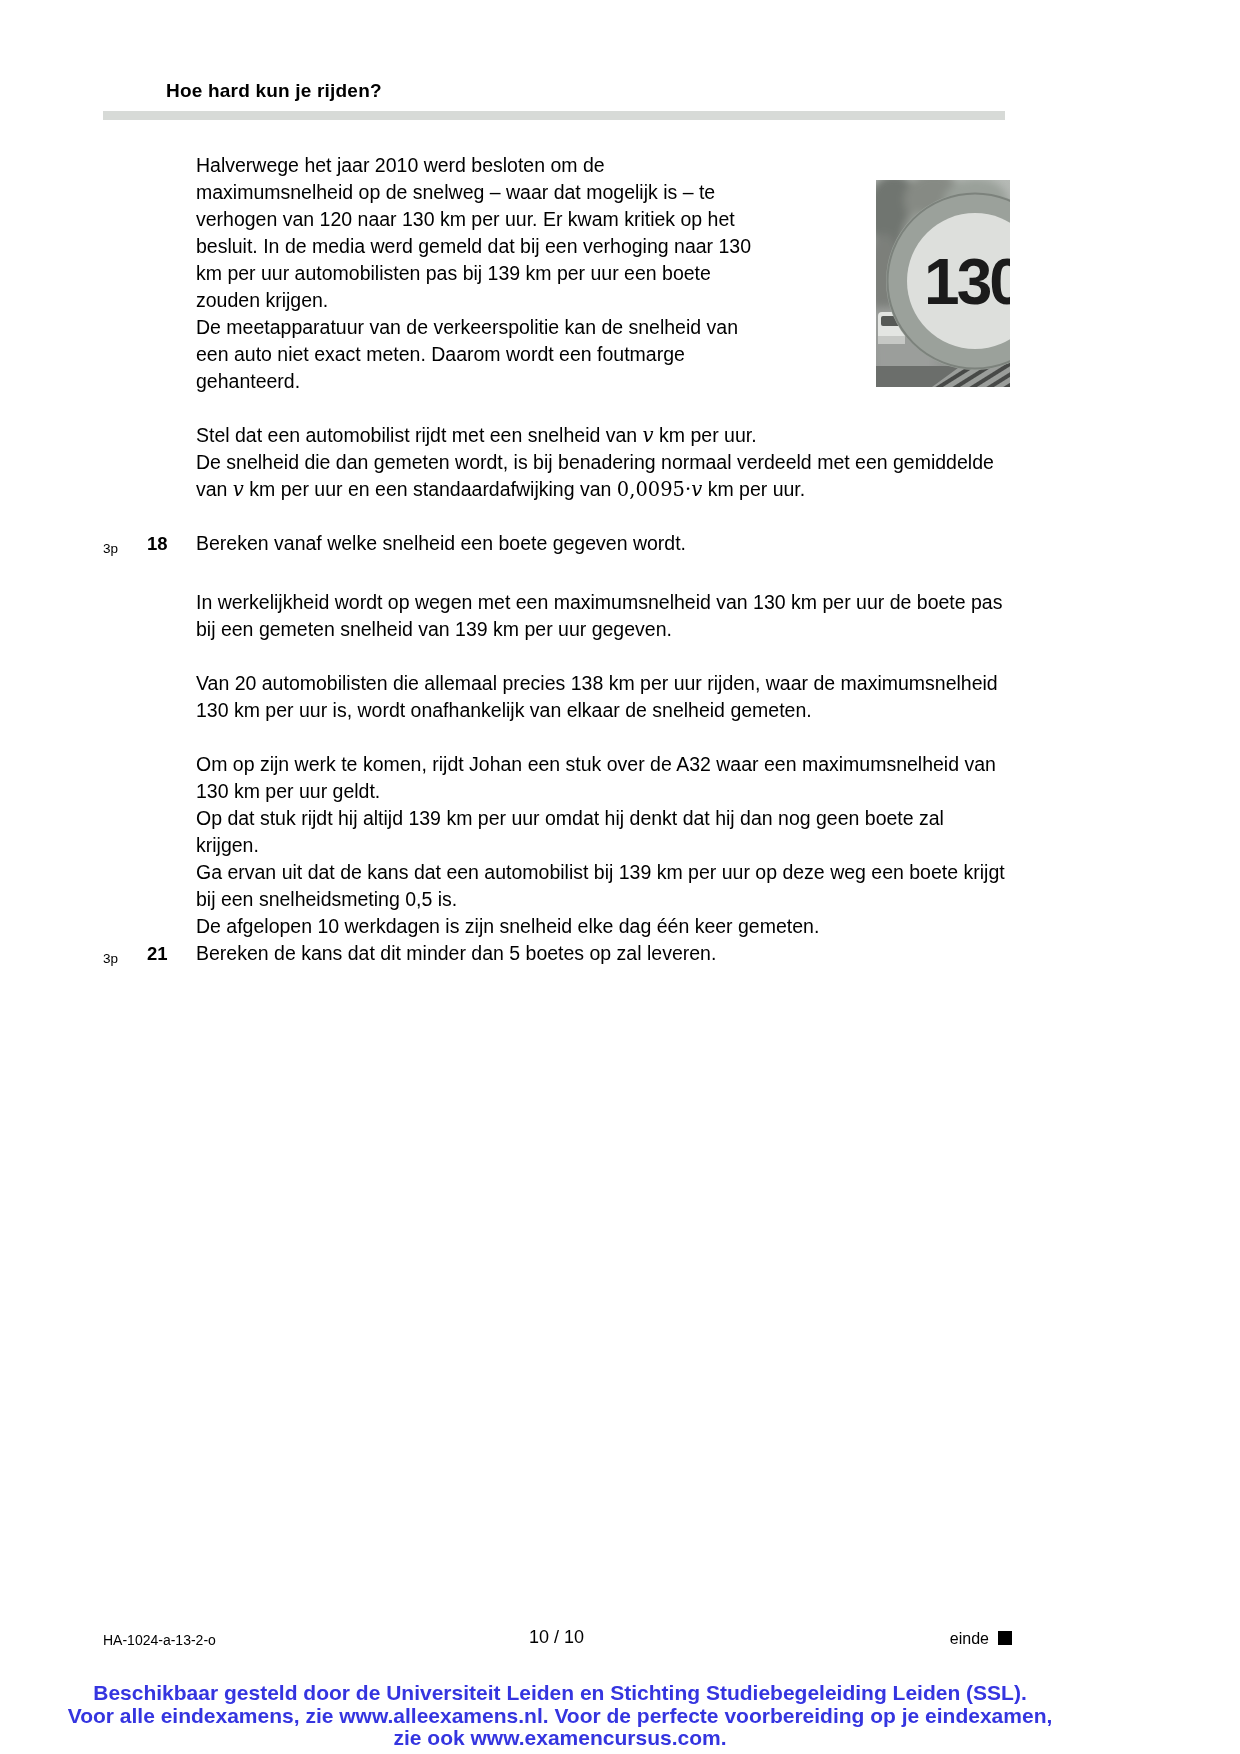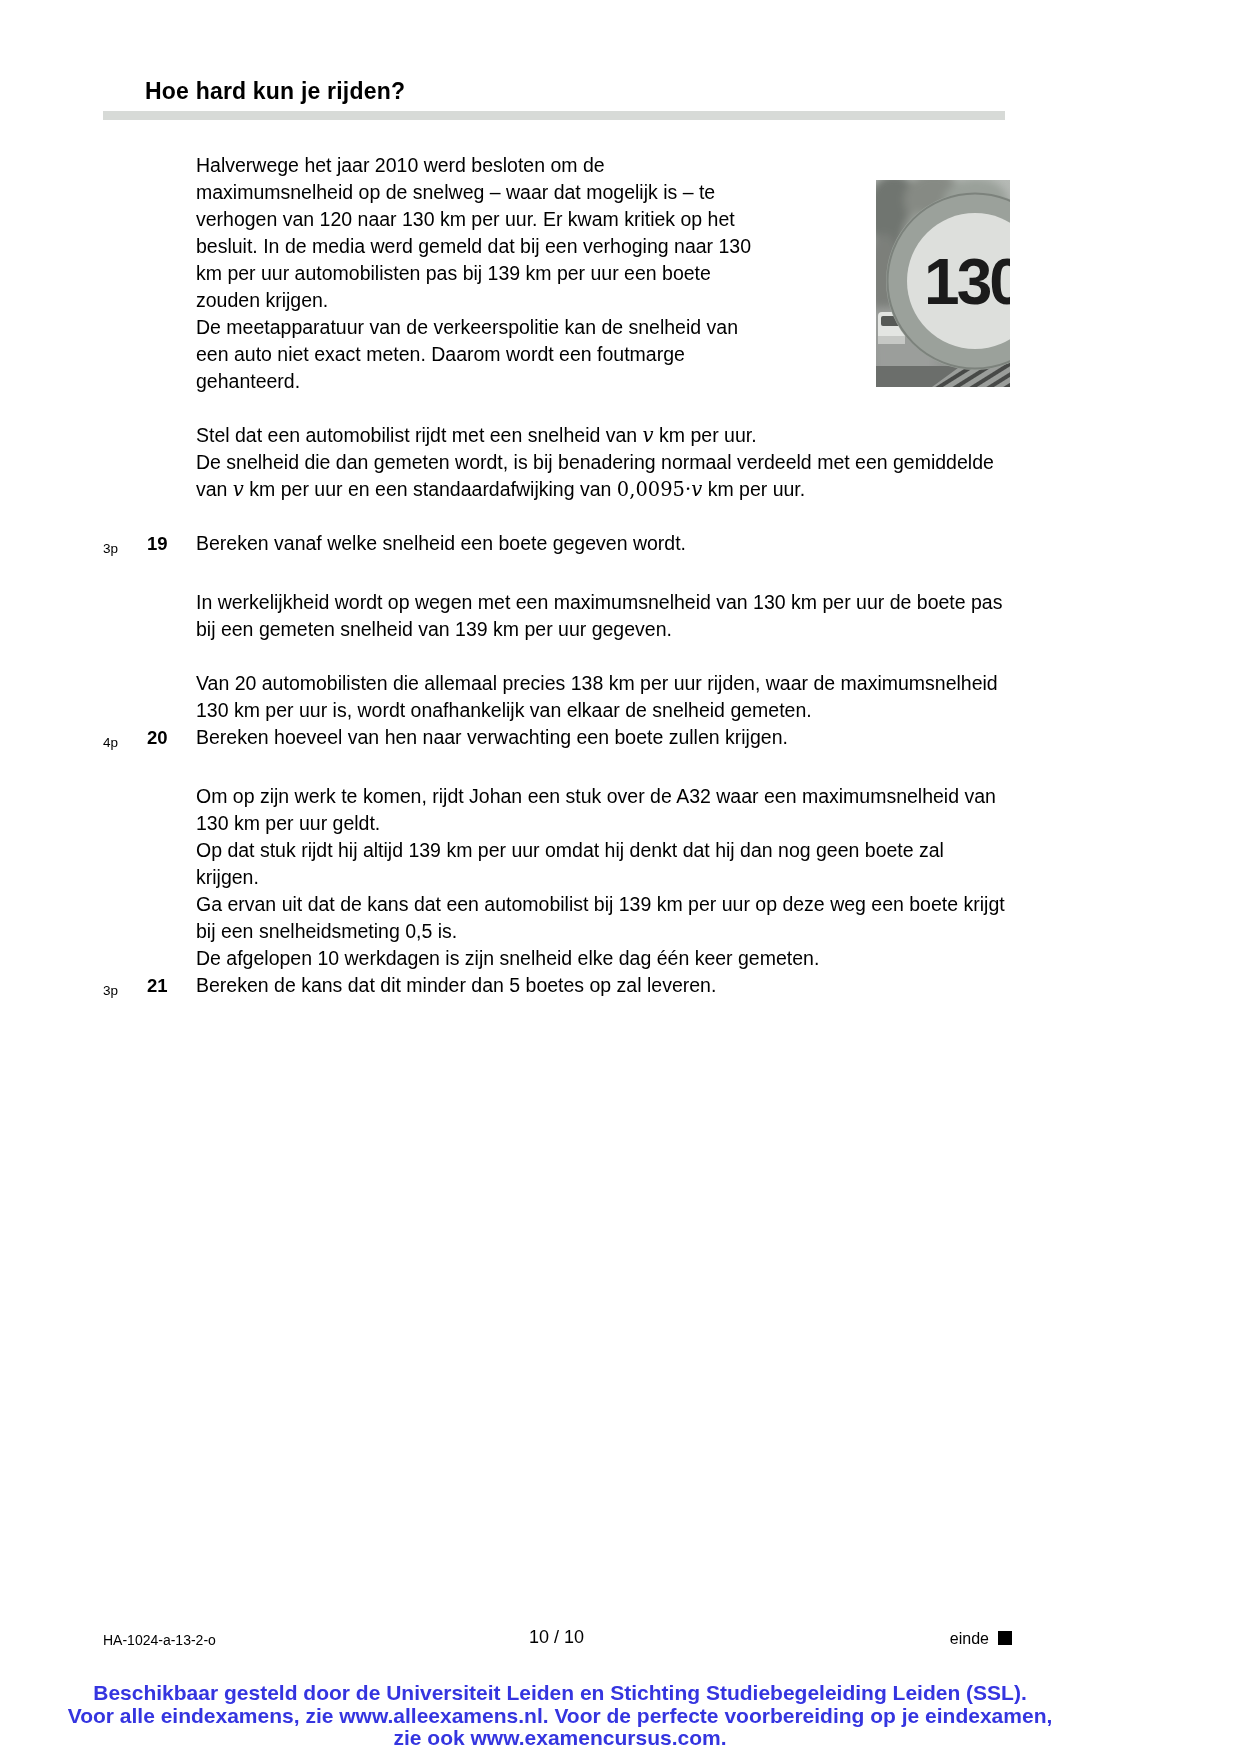--- a/index.html
+++ b/index.html
@@ -2,22 +2,22 @@
 <html><head>
 <meta charset="utf-8">
 <style>
   html,body{margin:0;padding:0;background:#fff;}
   .page{
     position:relative;width:1240px;height:1754px;background:#ffffff;
     color:#000;font-family:"Liberation Sans",sans-serif;
     font-size:19.5px;line-height:27px;overflow:hidden;
   }
   .doc-title{
-    position:absolute;left:145px;top:78px;
-    font-size:23px;font-weight:700;line-height:26px;letter-spacing:.2px;
+    position:absolute;left:166px;top:78px;
+    font-size:19px;font-weight:700;line-height:26px;letter-spacing:.2px;
   }
   .title-rule{
     position:absolute;left:103px;top:111px;width:902px;height:9px;
     background:#d7dad7;
   }
   .content{position:absolute;left:103px;top:152px;width:907px;}
   .para{margin-left:93px;margin-top:27px;}
   .para.first{margin-top:0;}
   .unit{display:block;}
   .qrow{display:grid;grid-template-columns:44px 49px 1fr;margin-top:0;}
@@ -107,37 +107,32 @@
     <div class="para">
       <span class="unit"><span>Stel dat een automobilist rijdt met een snelheid van </span><span class="var">v</span><span> km per uur.</span></span>
       <span class="unit"><span>De snelheid die dan gemeten wordt, is bij benadering normaal verdeeld met een gemiddelde van </span><span class="var">v</span><span> km per uur en een standaardafwijking van </span><span class="serif">0,0095·</span><span class="var">v</span><span> km per uur.</span></span>
     </div>
 
     <div class="para">
     </div>
 
     <div class="qrow">
       <div class="pts">3p</div>
-      <div class="qnum">19</div>
+      <div class="qnum">18</div>
       <div>Bereken vanaf welke snelheid een boete gegeven wordt.</div>
     </div>
 
     <div class="para">
       <span class="unit">In werkelijkheid wordt op wegen met een maximumsnelheid van 130 km per uur de boete pas bij een gemeten snelheid van 139 km per uur gegeven.</span>
     </div>
 
     <div class="para">
       <span class="unit">Van 20 automobilisten die allemaal precies 138 km per uur rijden, waar de maximumsnelheid 130 km per uur is, wordt onafhankelijk van elkaar de snelheid gemeten.</span>
     </div>
 
-    <div class="qrow">
-      <div class="pts">4p</div>
-      <div class="qnum">20</div>
-      <div>Bereken hoeveel van hen naar verwachting een boete zullen krijgen.</div>
-    </div>
 
     <div class="para">
       <span class="unit">Om op zijn werk te komen, rijdt Johan een stuk over de A32 waar een maximumsnelheid van 130 km per uur geldt.</span>
       <span class="unit">Op dat stuk rijdt hij altijd 139 km per uur omdat hij denkt dat hij dan nog geen boete zal krijgen.</span>
       <span class="unit">Ga ervan uit dat de kans dat een automobilist bij 139 km per uur op deze weg een boete krijgt bij een snelheidsmeting 0,5 is.</span>
       <span class="unit">De afgelopen 10 werkdagen is zijn snelheid elke dag één keer gemeten.</span>
     </div>
 
     <div class="qrow">
       <div class="pts">3p</div>

